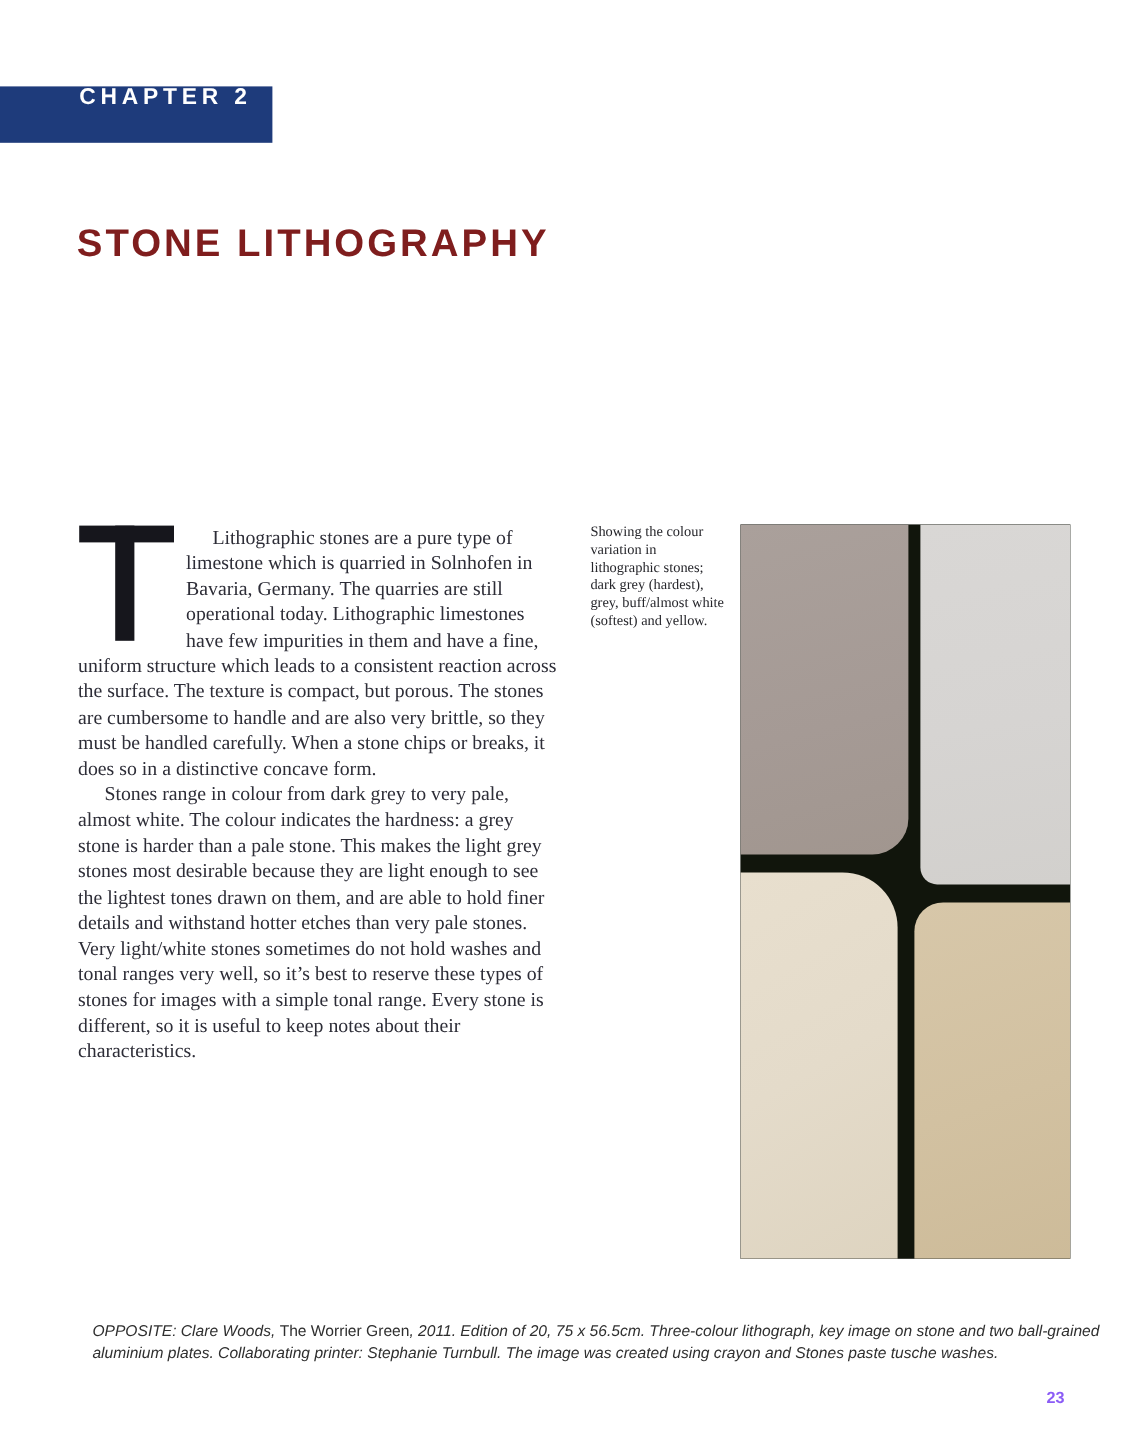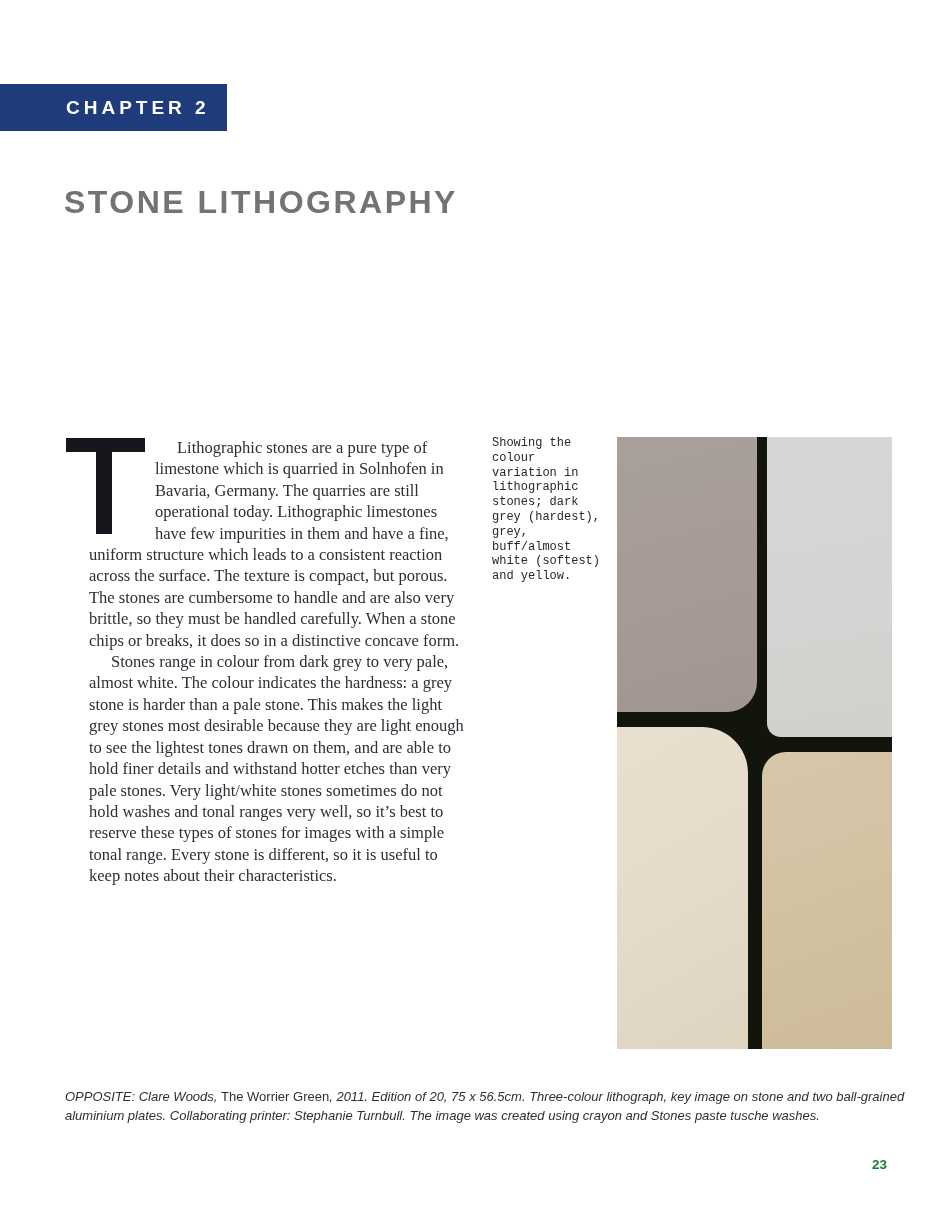--- a/index.html
+++ b/index.html
@@ -3,56 +3,56 @@
 <meta charset="utf-8">
 <style>
   html,body { margin:0; padding:0; background:#ffffff; }
   .page {
     position:relative; width:952px; height:1212px; background:#ffffff;
     font-family:"Liberation Serif", serif; overflow:hidden;
   }
 
   
   .chapter-badge {
-    position:absolute; left:0; top:84px; width:227px; height:47px;
-    background:#1e3b7b; color:#ffffff; display:flex; align-items:center;
+    position:absolute; left:0; top:72px; width:227px; height:47px;
+    background:#1e3b7b; color:#ffffff; display:flex; 
   }
   .chapter-badge .badge-label {
     margin-left:66px; font-family:"Liberation Sans", sans-serif;
     font-weight:700; font-size:19px; letter-spacing:4px; line-height:1;
   }
 
   
   .page-title {
     position:absolute; left:64px; top:186px; margin:0;
     font-family:"Liberation Sans", sans-serif; font-weight:700;
-    font-size:32px; letter-spacing:2.5px; color:#737373; line-height:1;
+    font-size:32px; letter-spacing:2.5px; color:#7f1d1d; line-height:1;
   }
 
   
   .body-col {
     position:absolute; left:65px; top:437px; width:400px;
     font-size:16.5px; line-height:21.4px; color:#2d2d37;
   }
   .para { margin:0; }
-  .para.indent { text-indent:22px;margin-left:24px; }
+  .para.indent { text-indent:22px; }
 
   
   .dropcap {
     float:left; width:90px; height:97px; margin-top:1px;
     background:
       linear-gradient(#16161c,#16161c) 1px 0/79px 14px no-repeat,
       linear-gradient(#16161c,#16161c) 31px 0/16px 96px no-repeat;
   }
   .dropcap-glyph { color:transparent; font-size:8px; line-height:1; }
 
   
   .side-caption {
     position:absolute; left:492px; top:436px; width:114px;
-    font-family:Liberation Mono, monospace; font-size:12px;
+    font-family:Liberation Serif, serif; font-size:12px;
     line-height:14.8px; color:#26262b;
   }
 
   
   .photo {
     position:absolute; left:617px; top:437px; width:275px; height:612px;
     margin:0; background:#11150c; overflow:hidden;
   }
   .stone { position:absolute; }
   .stone.tl {
@@ -71,31 +71,31 @@
     border-radius:0 46px 0 0;
   }
   .stone.br {
     left:145px; right:0; top:315px; bottom:0;
     background:linear-gradient(160deg,#d7c7a9 0%,#d2c1a1 55%,#cdbb99 100%);
     border-radius:24px 0 0 0;
   }
 
   
   .bottom-caption {
-    position:absolute; left:65px; top:1088px; width:848px; margin:0;
+    position:absolute; left:65px; top:1088px; width:848px; margin:12px;
     font-family:"Liberation Sans", sans-serif; font-style:italic;
     font-size:13px; line-height:18.5px; color:#2f2f2f;
   }
   .bottom-caption .rm { font-style:normal; }
 
   
   .page-number {
     position:absolute; left:872px; top:1157px;
     font-family:"Liberation Sans", sans-serif; font-weight:700;
-    font-size:13.5px; color:#15803d;
+    font-size:13.5px; color:#8b5cf6;
   }
 </style>
 </head>
 <body>
 
 <div class="page">
 
   <div class="chapter-badge">
     <span class="badge-label">CHAPTER 2</span>
   </div>

